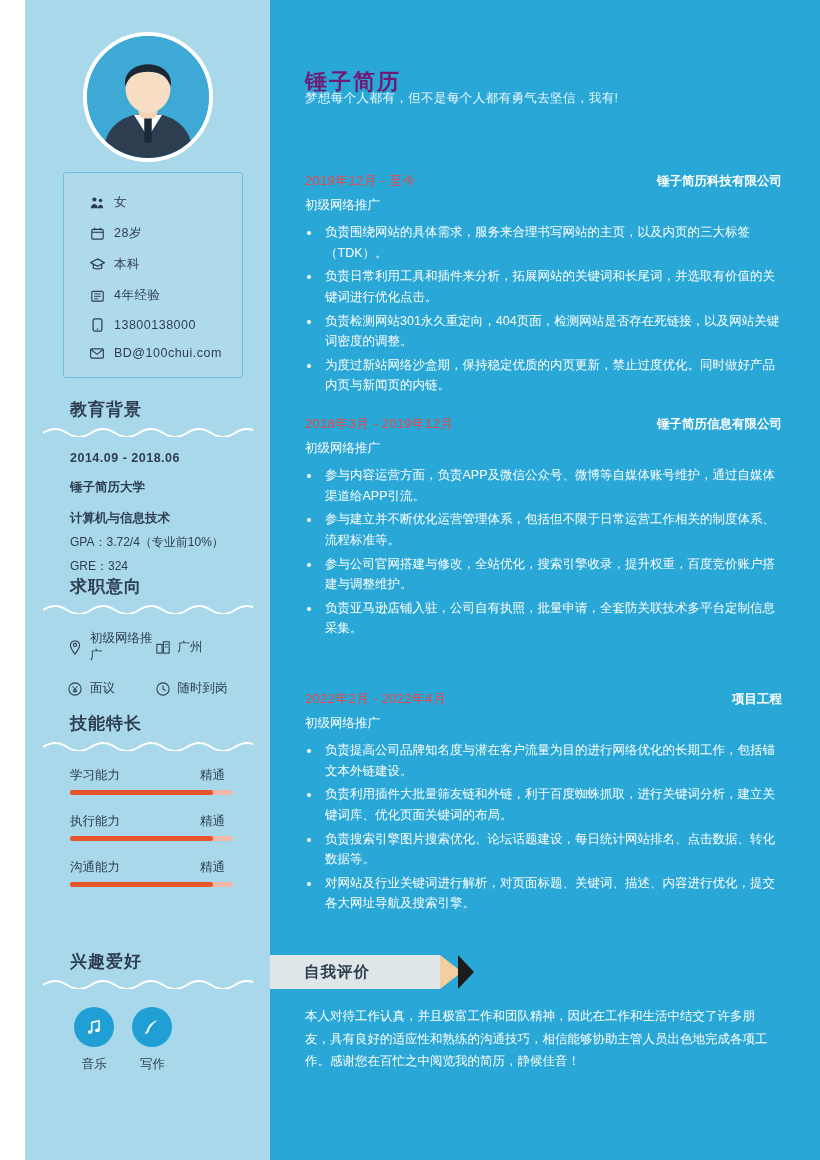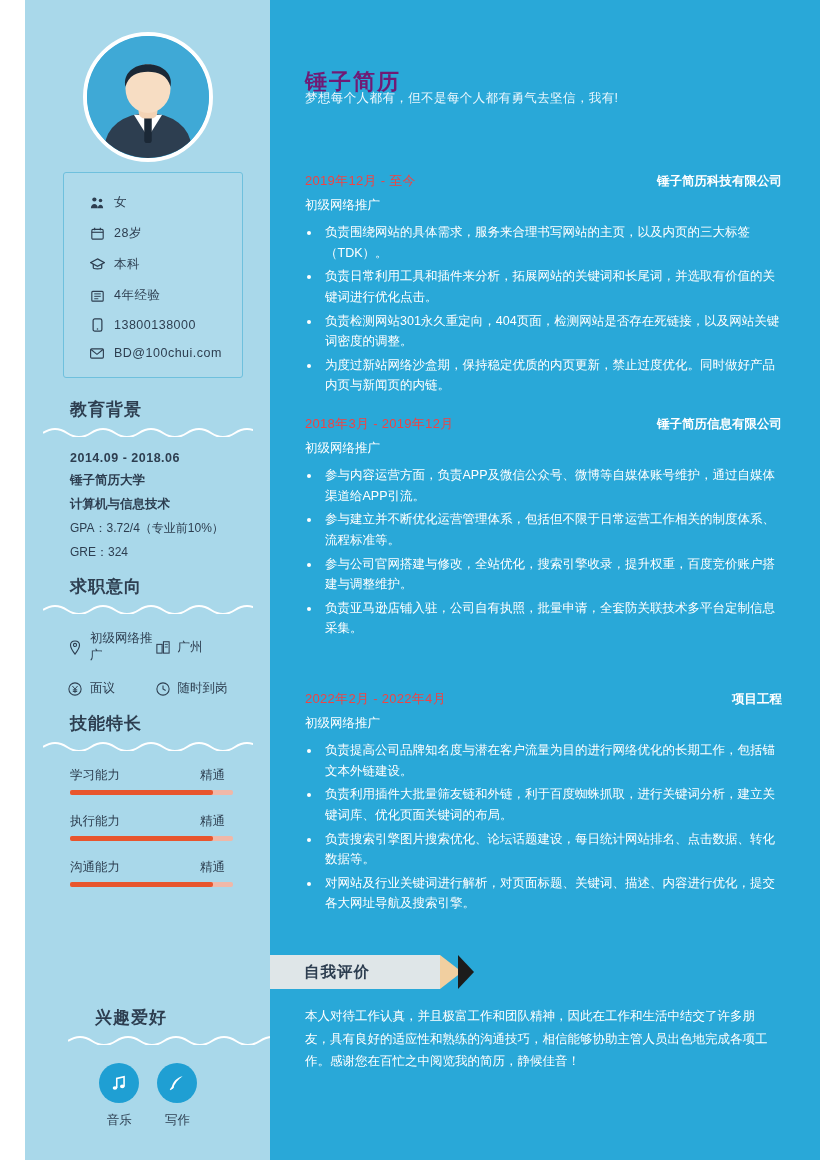--- a/index.html
+++ b/index.html
@@ -62,21 +62,21 @@
 
   .sec { position: absolute; left: 0; width: 245px; }
   .sec-title {
     font-size: 17px; font-weight: bold; color: #2d3e50;
     padding-left: 45px; letter-spacing: 1px;
   }
   .wave { display: block; margin: 4px 0 0 18px; }
 
   .edu-body { padding: 14px 0 0 45px; color: #2d3e50; }
   .edu-date { font-size: 12.5px; font-weight: bold; letter-spacing: .5px; }
-  .edu-line { font-size: 12.5px; font-weight: bold; margin-top: 7px; }
+  .edu-line { font-size: 12.5px; font-weight: bold; margin-top: 14px; }
   .edu-sub { font-size: 12px; margin-top: 7px; }
 
   .job-grid {
     display: flex; flex-wrap: wrap;
     padding: 16px 0 0 40px; width: 215px;
   }
   .job-item {
     width: 50%; display: flex; align-items: center;
     font-size: 12.5px; color: #2d3e50; margin-bottom: 16px;
   }
@@ -323,21 +323,21 @@
         <div class="skill-row">
           <span>沟通能力</span>
           <span>精通</span>
         </div>
         <div class="bar">
             <i style="width:88%"></i>
           </div>
       </div>
     </div>
 
-    <div class="sec" style="top:1006px;margin-left:25px;">
+    <div class="sec" style="top:950px;">
       <div class="sec-title">兴趣爱好</div>
       <svg class="wave" width="210" height="12" viewBox="0 0 210 12">
         <path d="M0 8 Q12 0 24 8 T48 8 T72 8 T96 8 T120 8 T144 8 T168 8 T192 8 T216 8" fill="none" stroke="#ffffff" stroke-width="2"></path>
       </svg>
       <div class="hobbies">
         <div class="hobby">
           <div class="circle">
             <svg width="18" height="18" viewBox="0 0 16 16">
                 <path d="M6 12.5 V4 L12.5 2.5 V11" fill="none" stroke="#ffffff" stroke-width="1.4"></path>
                 <ellipse cx="4.4" cy="12.5" rx="2" ry="1.6" fill="#ffffff"></ellipse>

